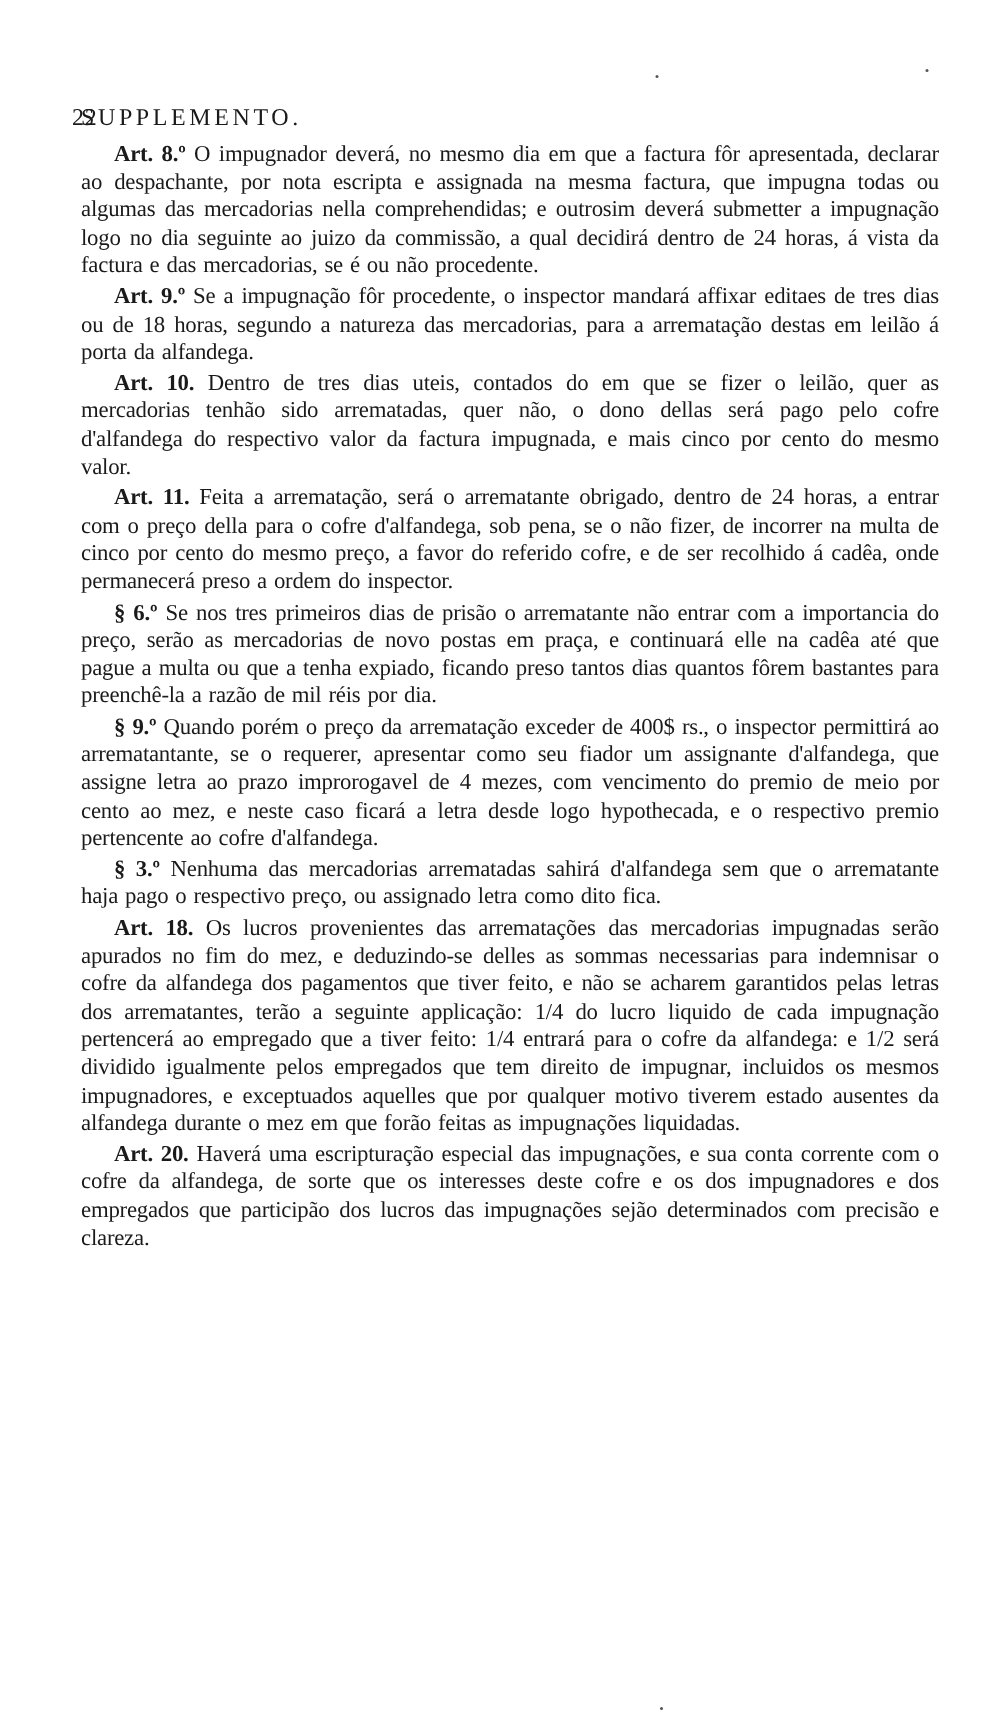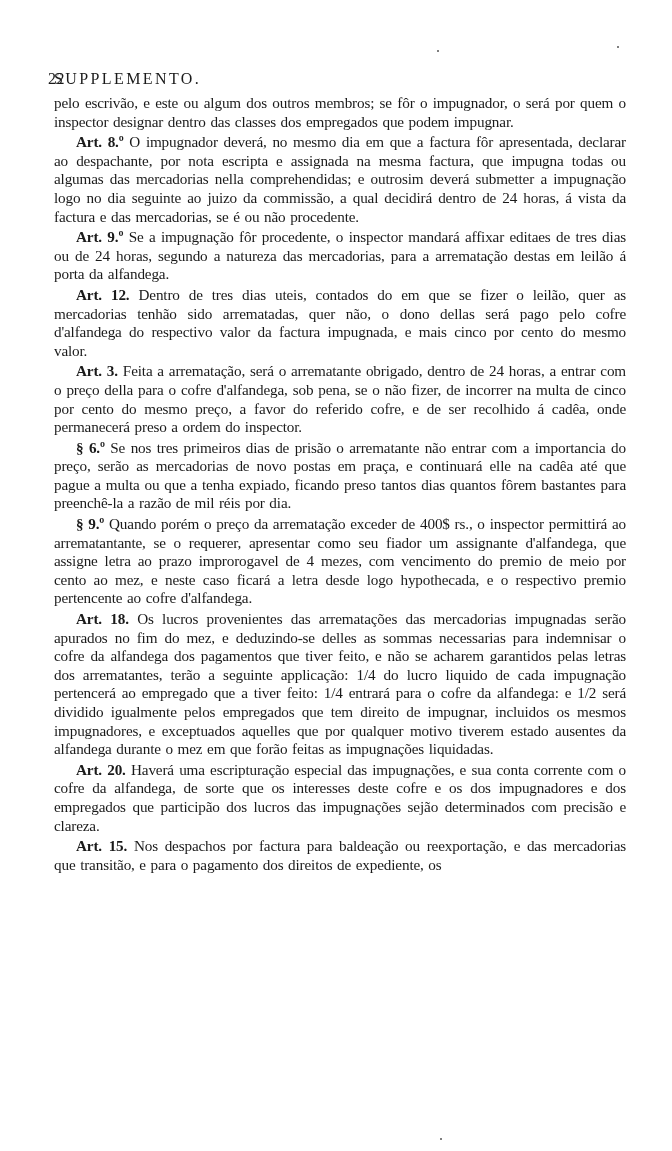--- a/index.html
+++ b/index.html
@@ -81,53 +81,50 @@
 <div class="speck" style="left:440px;top:1138px;"></div>
 
 <div class="page">
 
   <div class="running-head">
     <span class="page-number">22</span>
     <span class="running-title">SUPPLEMENTO.</span>
   </div>
 
   <div class="body-text">
-    <p class="para first">
-      <span>pelo escrivão, e este ou algum dos outros membros; se fôr o impugnador, o será por quem o inspector designar dentro das classes dos empregados que podem impugnar.</span>
-    </p>
     <p class="para">
       <span class="art-label">Art. 8.º</span>
       <span>O impugnador deverá, no mesmo dia em que a factura fôr apresentada, declarar ao despachante, por nota escripta e assignada na mesma factura, que impugna todas ou algumas das mercadorias nella comprehendidas; e outrosim deverá submetter a impugnação logo no dia seguinte ao juizo da commissão, a qual decidirá dentro de 24 horas, á vista da factura e das mercadorias, se é ou não procedente.</span>
     </p>
     <p class="para">
       <span class="art-label">Art. 9.º</span>
-      <span>Se a impugnação fôr procedente, o inspector mandará affixar editaes de tres dias ou de 24 horas, segundo a natureza das mercadorias, para a arrematação destas em leilão á porta da alfandega.</span>
+      <span>Se a impugnação fôr procedente, o inspector mandará affixar editaes de tres dias ou de 18 horas, segundo a natureza das mercadorias, para a arrematação destas em leilão á porta da alfandega.</span>
     </p>
     <p class="para">
-      <span class="art-label">Art. 12.</span>
+      <span class="art-label">Art. 10.</span>
       <span>Dentro de tres dias uteis, contados do em que se fizer o leilão, quer as mercadorias tenhão sido arrematadas, quer não, o dono dellas será pago pelo cofre d'alfandega do respectivo valor da factura impugnada, e mais cinco por cento do mesmo valor.</span>
     </p>
     <p class="para">
-      <span class="art-label">Art. 3.</span>
+      <span class="art-label">Art. 11.</span>
       <span>Feita a arrematação, será o arrematante obrigado, dentro de 24 horas, a entrar com o preço della para o cofre d'alfandega, sob pena, se o não fizer, de incorrer na multa de cinco por cento do mesmo preço, a favor do referido cofre, e de ser recolhido á cadêa, onde permanecerá preso a ordem do inspector.</span>
     </p>
     <p class="para">
       <span class="art-label">§ 6.º</span>
       <span>Se nos tres primeiros dias de prisão o arrematante não entrar com a importancia do preço, serão as mercadorias de novo postas em praça, e continuará elle na cadêa até que pague a multa ou que a tenha expiado, ficando preso tantos dias quantos fôrem bastantes para preenchê-la a razão de mil réis por dia.</span>
     </p>
     <p class="para">
       <span class="art-label">§ 9.º</span>
       <span>Quando porém o preço da arrematação exceder de 400$ rs., o inspector permittirá ao arrematantante, se o requerer, apresentar como seu fiador um assignante d'alfandega, que assigne letra ao prazo improrogavel de 4 mezes, com vencimento do premio de meio por cento ao mez, e neste caso ficará a letra desde logo hypothecada, e o respectivo premio pertencente ao cofre d'alfandega.</span>
     </p>
     <p class="para">
+      <span class="art-label">§ 3.º</span>
+      <span>Nenhuma das mercadorias arrematadas sahirá d'alfandega sem que o arrematante haja pago o respectivo preço, ou assignado letra como dito fica.</span>
+    </p>
+    <p class="para">
       <span class="art-label">Art. 18.</span>
       <span>Os lucros provenientes das arrematações das mercadorias impugnadas serão apurados no fim do mez, e deduzindo-se delles as sommas necessarias para indemnisar o cofre da alfandega dos pagamentos que tiver feito, e não se acharem garantidos pelas letras dos arrematantes, terão a seguinte applicação: 1/4 do lucro liquido de cada impugnação pertencerá ao empregado que a tiver feito: 1/4 entrará para o cofre da alfandega: e 1/2 será dividido igualmente pelos empregados que tem direito de impugnar, incluidos os mesmos impugnadores, e exceptuados aquelles que por qualquer motivo tiverem estado ausentes da alfandega durante o mez em que forão feitas as impugnações liquidadas.</span>
     </p>
     <p class="para">
       <span class="art-label">Art. 20.</span>
       <span>Haverá uma escripturação especial das impugnações, e sua conta corrente com o cofre da alfandega, de sorte que os interesses deste cofre e os dos impugnadores e dos empregados que participão dos lucros das impugnações sejão determinados com precisão e clareza.</span>
     </p>
-    <p class="para">
-      <span class="art-label">Art. 15.</span>
-      <span>Nos despachos por factura para baldeação ou reexportação, e das mercadorias que transitão, e para o pagamento dos direitos de expediente, os</span>
-    </p>
   </div>
 </div>
 
 </body></html>

